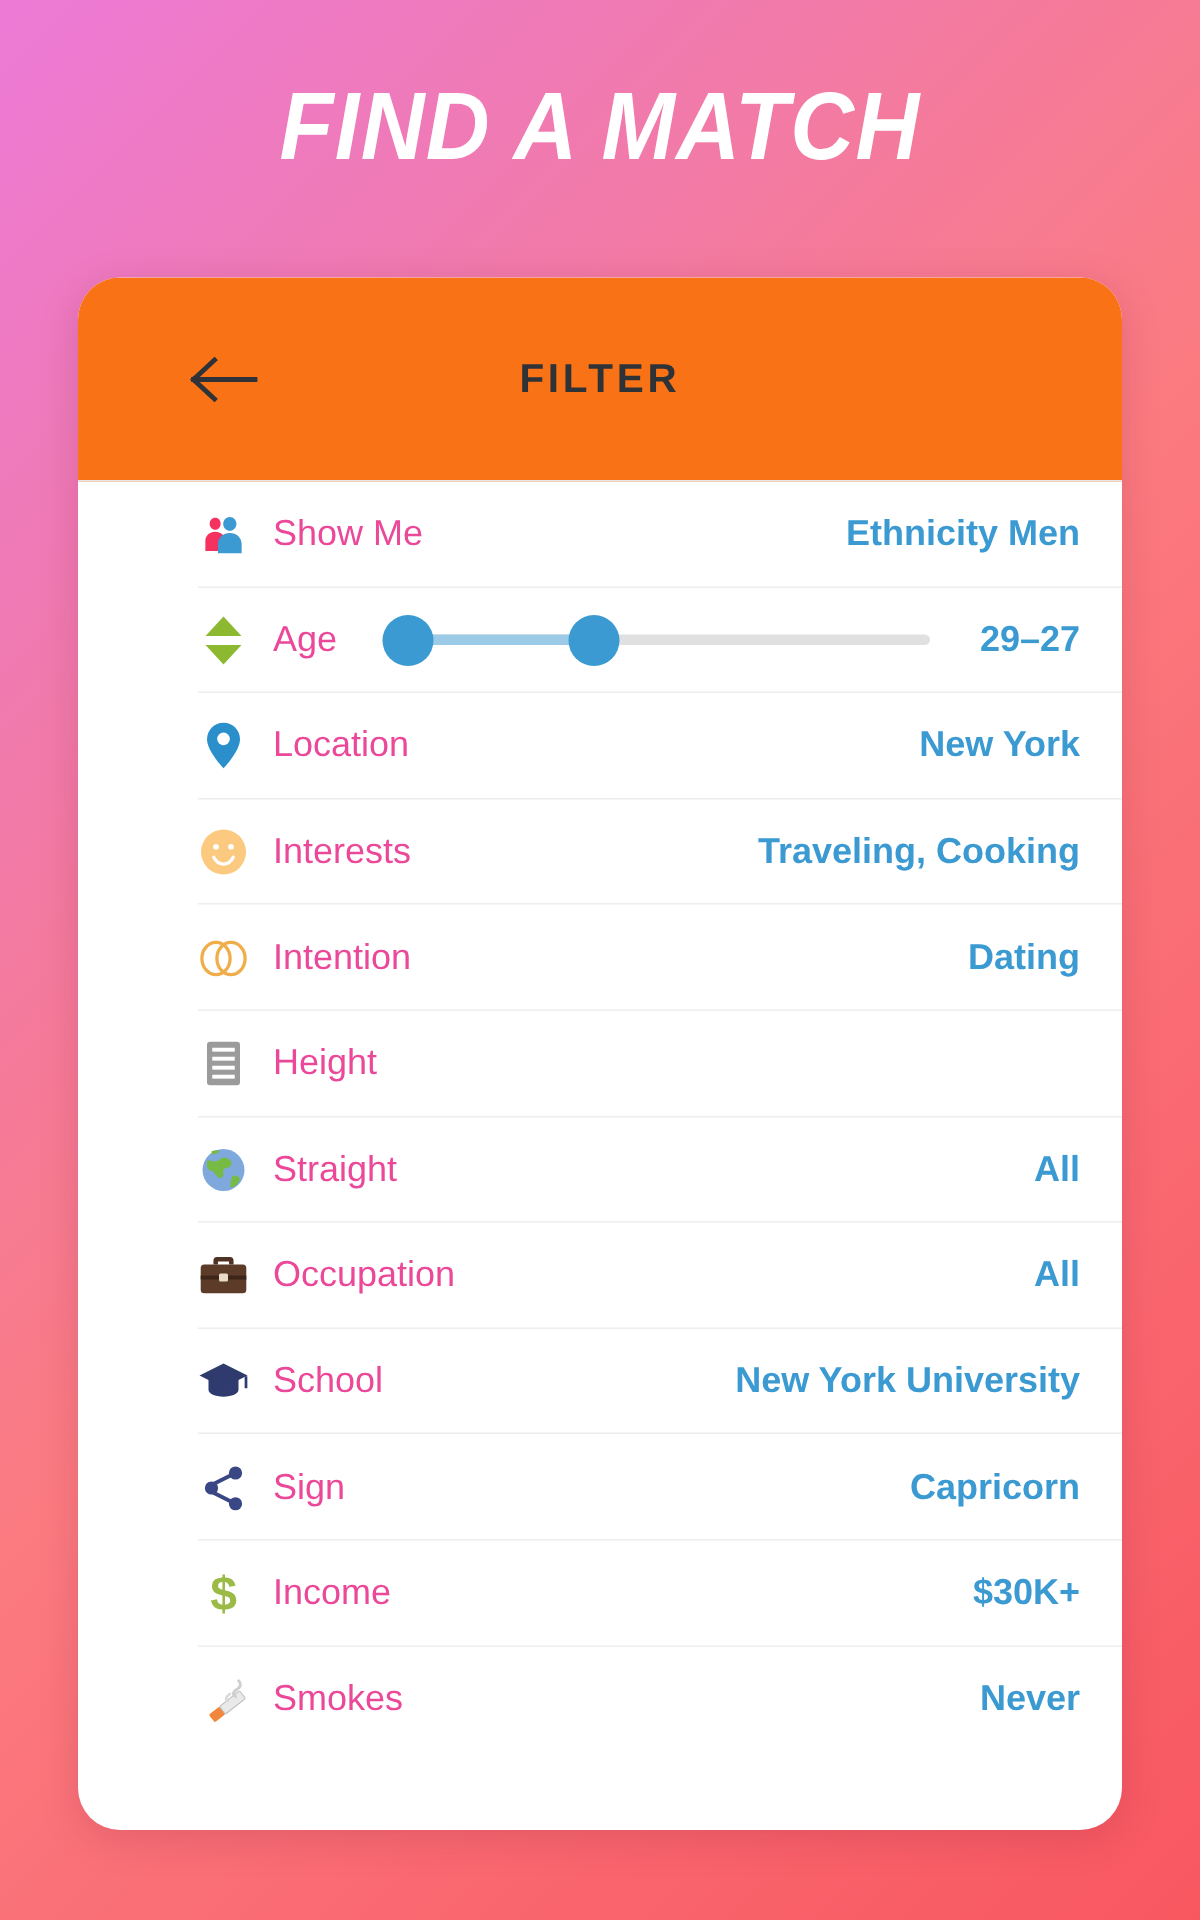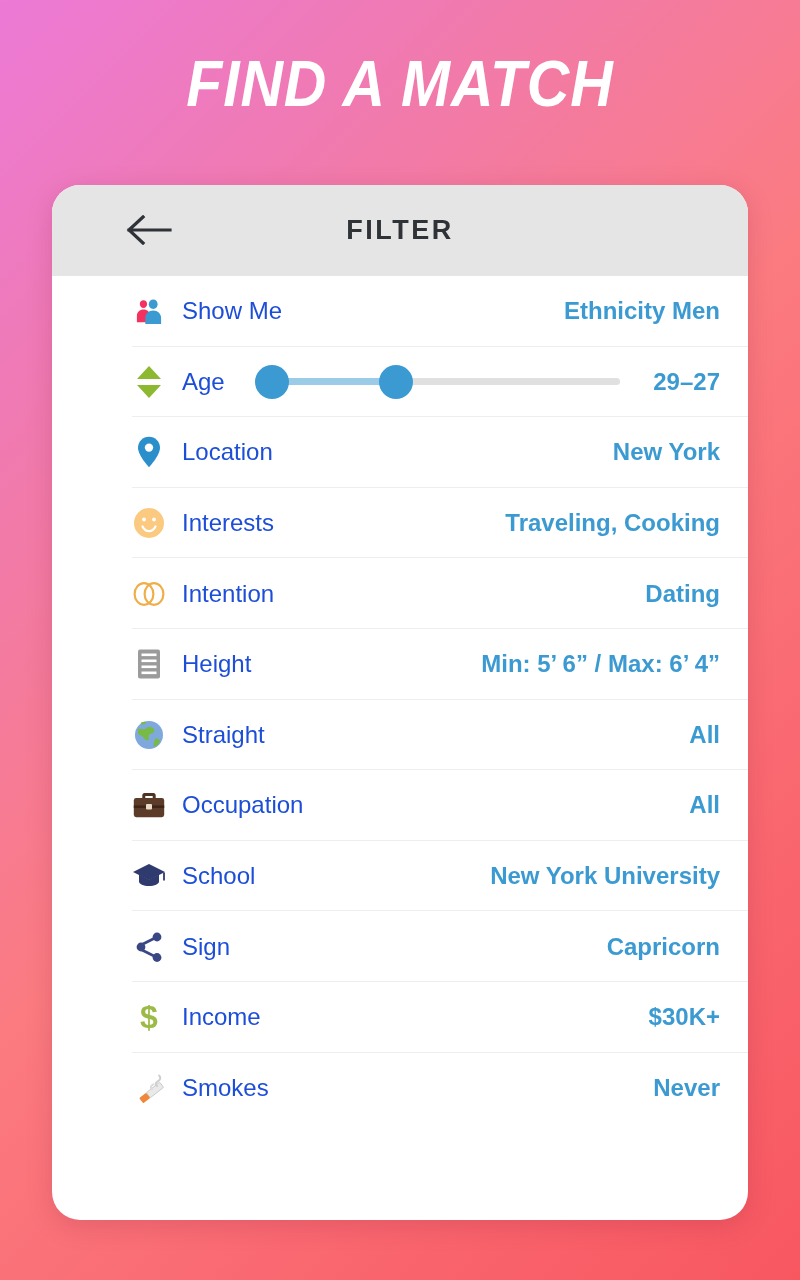--- a/index.html
+++ b/index.html
@@ -42,22 +42,22 @@
     height: 1035px;
     background: #ffffff;
     border-radius: 28px;
     overflow: hidden;
     box-shadow: 0 6px 26px rgba(120, 20, 50, 0.18);
   }
 
   
   #card-header {
     position: relative;
-    height: 91px;
-    background: #e5e5e5;
+    height: 136px;
+    background: #f97316;
     border-bottom: 1px solid #e6e6e6;
   }
 
   #back-button {
     position: absolute;
     left: 74px;
     top: 50%;
     transform: translateY(-50%);
     width: 46px;
     height: 36px;
@@ -107,21 +107,21 @@
     width: 34px;
     height: 34px;
     display: flex;
     align-items: center;
     justify-content: center;
   }
 
   .row-label {
     margin-left: 50px;
     font-size: 24px;
-    color: #1d4ed8;
+    color: #ec4899;
     font-weight: 400;
     white-space: nowrap;
   }
 
   .row-value {
     margin-left: auto;
     font-size: 24px;
     font-weight: bold;
     color: #3b9ad1;
     white-space: nowrap;
@@ -259,21 +259,20 @@
       <span class="row-icon">
         <svg width="24" height="30" viewBox="0 0 24 30">
           <rect x="1" y="0.5" width="22" height="29" rx="2" fill="#9b9b9b"></rect>
           <rect x="4.5" y="4.5" width="15" height="2.6" fill="#ffffff"></rect>
           <rect x="4.5" y="10.5" width="15" height="2.6" fill="#ffffff"></rect>
           <rect x="4.5" y="16.5" width="15" height="2.6" fill="#ffffff"></rect>
           <rect x="4.5" y="22.5" width="15" height="2.6" fill="#ffffff"></rect>
         </svg>
       </span>
       <span class="row-label">Height</span>
-      <span class="row-value">Min: 5’ 6” / Max: 6’ 4”</span>
     </div>
 
     <div class="filter-row">
       <span class="row-icon">
         <svg width="30" height="30" viewBox="0 0 30 30">
           <circle cx="15" cy="15" r="14" fill="#7fa8dd"></circle>
           <path d="M4 9c3-1 5 1 7 0s3-3 6-2 4 3 3 5-4 1-5 3 1 4-1 5-4-1-5-3-4-1-5-4z" fill="#77bb44"></path>
           <path d="M21 19c2-1 4 0 5 2-1 3-3 5-6 6-1-2 0-5 1-8z" fill="#77bb44"></path>
           <path d="M7 2.5c2-0.8 4-1 5.5-0.3-1 1.8-3 2.3-5 2.5z" fill="#77bb44"></path>
         </svg>

